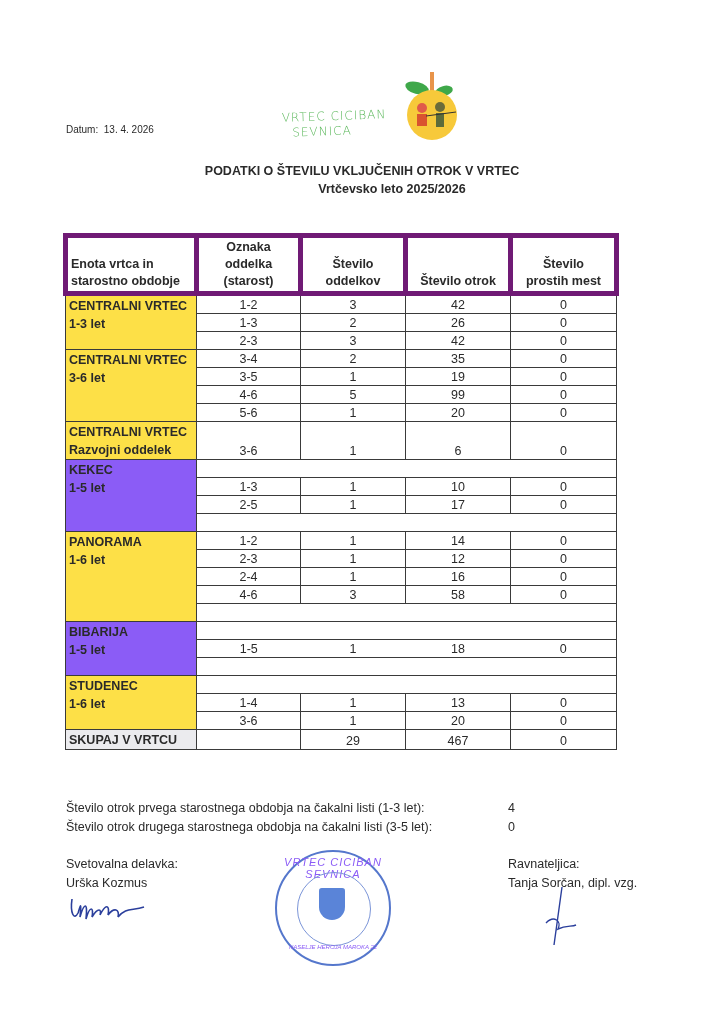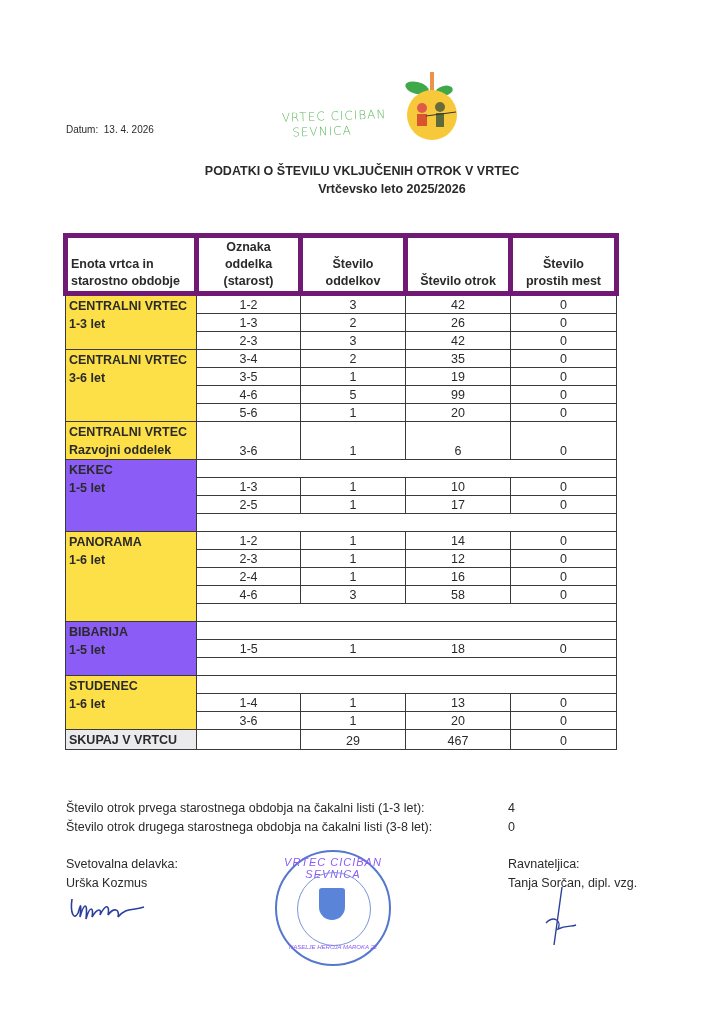--- a/index.html
+++ b/index.html
@@ -223,21 +223,21 @@
     <td class="total">0</td>
   </tr>
 </tbody>
   </table>
 
 <div class="abs wait" style="top:801px">
   <span>Število otrok prvega starostnega obdobja na čakalni listi (1-3 let):</span>
   <span class="val">4</span>
 </div>
 <div class="abs wait" style="top:820px;width:520px">
-  <span>Število otrok drugega starostnega obdobja na čakalni listi (3-8 let):</span>
+  <span>Število otrok drugega starostnega obdobja na čakalni listi (3-5 let):</span>
   <span class="val">0</span>
 </div>
 
 <div class="abs sig" style="left:66px;top:855px">
   <div>Svetovalna delavka:</div>
   <div>Urška Kozmus</div>
 </div>
 <svg class="abs" style="left:68px;top:893px" width="82" height="34" viewBox="0 0 82 34">
   <path d="M4 6 C2 20 6 28 10 20 C12 14 14 6 12 24 C16 10 20 8 18 26 C22 12 26 14 24 24 C30 14 34 16 32 22 C38 10 42 12 40 22 C46 14 52 16 50 24 C58 14 64 18 76 14" fill="none" stroke="#2b3f9c" stroke-width="1.6"></path>
 </svg>

